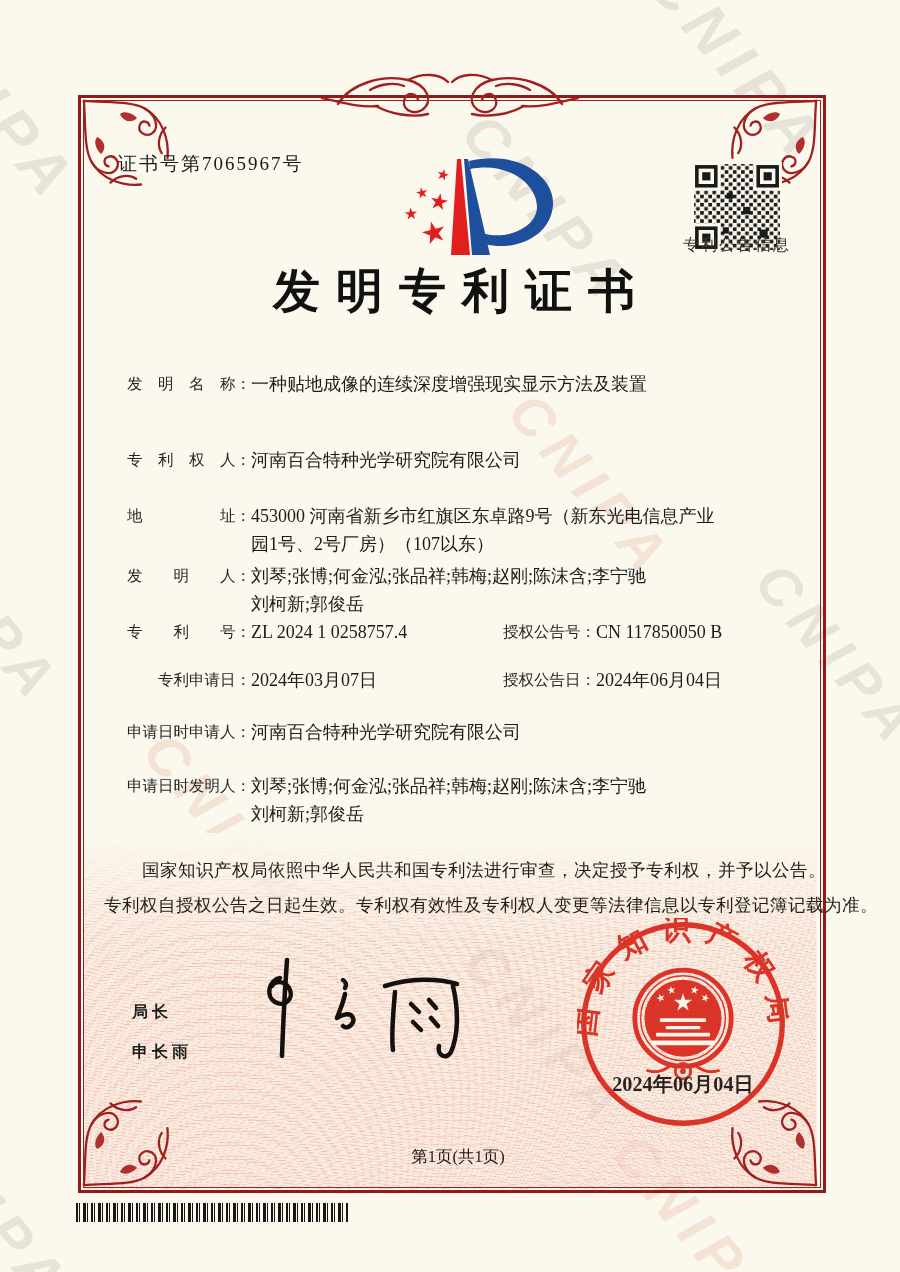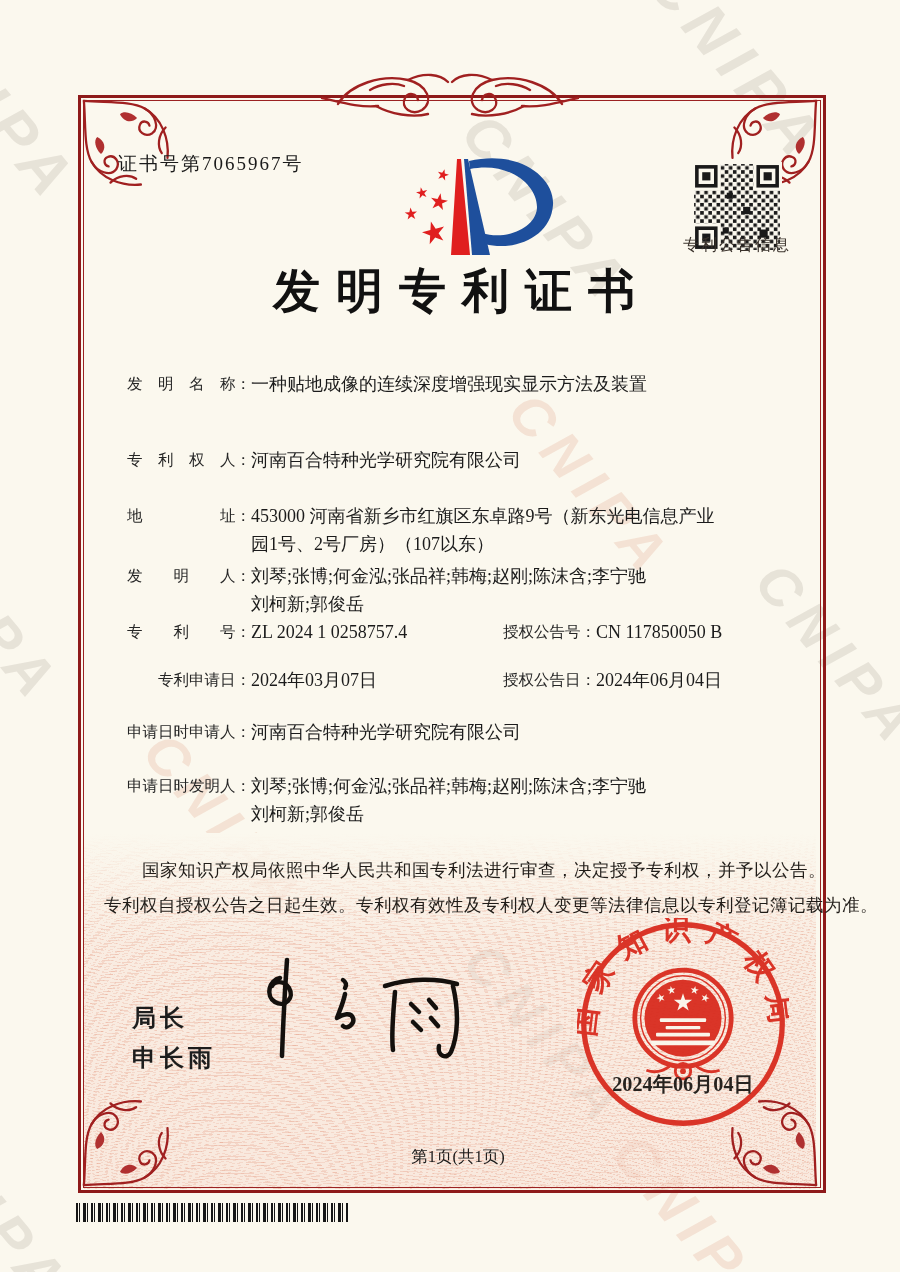--- a/index.html
+++ b/index.html
@@ -45,21 +45,21 @@
     font-size:16px;color:#3b332c;letter-spacing:2px;}
   .title{position:absolute;left:0;right:0;top:260px;text-align:center;
     font-size:47px;font-weight:600;letter-spacing:16px;padding-left:24px;color:#111;}
   .row{position:absolute;left:125px;display:flex;align-items:flex-start;}
   .lbl{flex:0 0 126px;width:126px;font-size:15.5px;color:#262626;padding-top:4px;white-space:nowrap;text-align:right;}
   .val{font-size:18px;color:#1b1b1b;line-height:28px;}
   .rowr{position:absolute;left:488px;display:flex;align-items:flex-start;text-align:right;}
   .lbl2{flex:0 0 108px;width:108px;font-size:15.5px;color:#262626;padding-top:4px;white-space:nowrap;}
   .stmt{position:absolute;font-size:17.5px;color:#201c18;letter-spacing:0.5px;}
   .director{position:absolute;left:132px;font-family:"Liberation Sans","DejaVu Sans",sans-serif;
-    font-weight:600;font-size:24px;letter-spacing:4px;color:#1d1d1d;}
+    font-weight:600;font-size:16px;letter-spacing:4px;color:#1d1d1d;}
   .sig{position:absolute;left:225px;top:950px;width:255px;height:118px;}
   .seal{position:absolute;left:577px;top:918px;width:212px;height:212px;}
   .pageno{position:absolute;left:16px;right:0;top:1146px;text-align:center;font-size:16.5px;color:#1a1a1a;}
   .barcode{position:absolute;left:76px;top:1203px;width:272px;height:19px;
     background:repeating-linear-gradient(90deg,#161616 0 2px,transparent 2px 3px,
       #161616 3px 4px,transparent 4px 7px,#161616 7px 10px,transparent 10px 11px,
       #161616 11px 12px,transparent 12px 15px);}
   .defs{position:absolute;width:0;height:0;}
 </style>
 </head>

